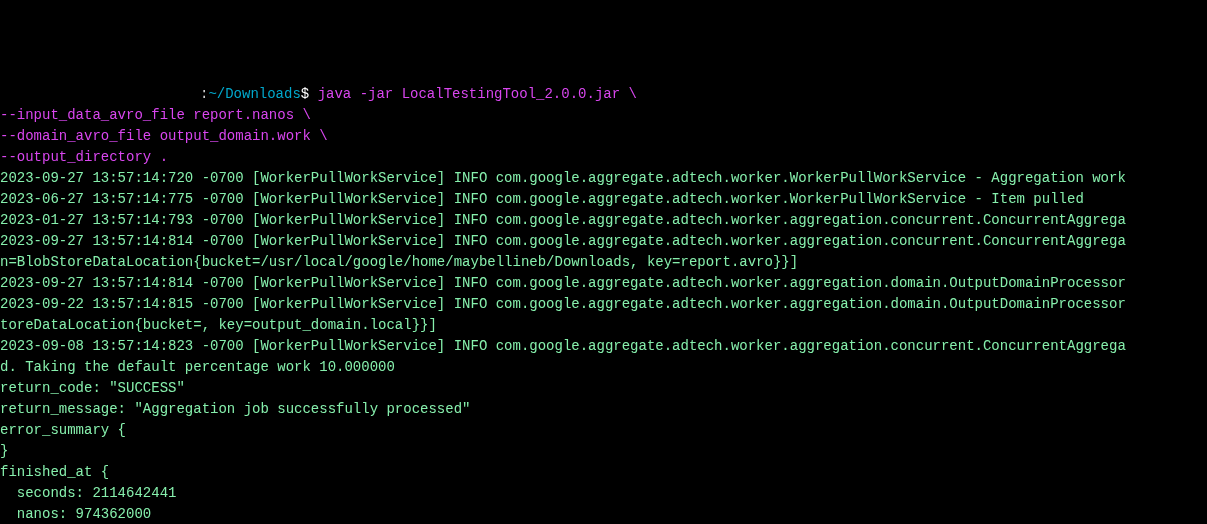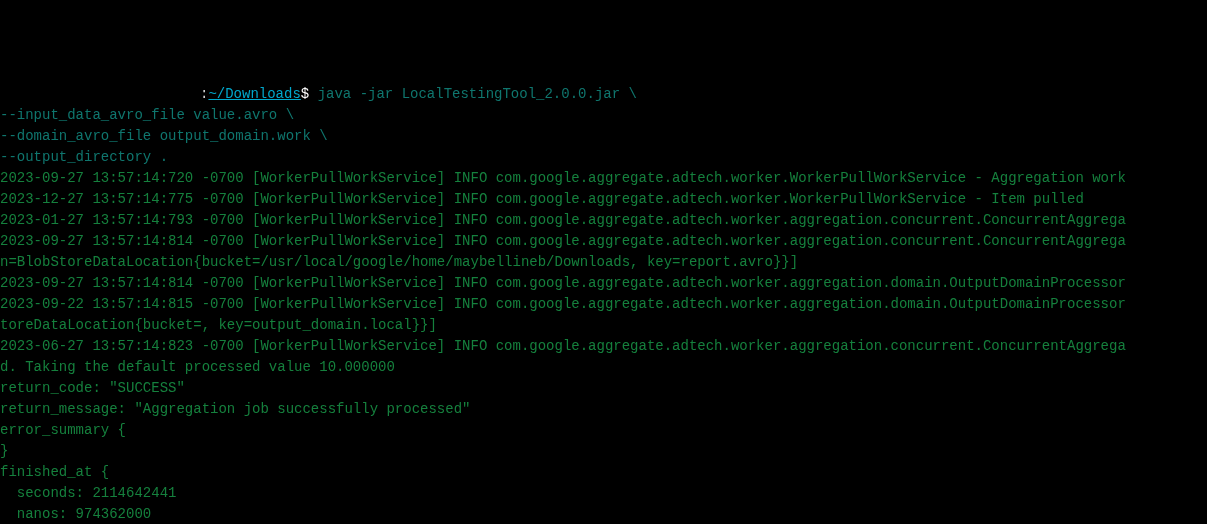--- a/index.html
+++ b/index.html
@@ -27,53 +27,52 @@
     .redacted {
       background-color: #000;
       color: #000;
       display: inline-block;
       width: 200px;
       height: 15px;
       vertical-align: middle;
     }
     .path {
       color: #00a8cc;
-      text-decoration: underline;
     }
     .dollar {
       color: #ffffff;
     }
     .command {
-      color: #0f766e;
+      color: #d946ef;
     }
     .log-line {
-      color: #15803d;
+      color: #86efac;
       white-space: pre;
       overflow: hidden;
     }
   </style>
 </head>
 <body>
 
 
 
 <div class="terminal-content"><span class="prompt-line"><span class="redacted"></span><span>:</span><span class="path">~/Downloads</span><span class="dollar">$</span><span class="command"> java -jar LocalTestingTool_2.0.0.jar \</span></span>
-<span class="command">--input_data_avro_file value.avro \</span>
+<span class="command">--input_data_avro_file report.nanos \</span>
 <span class="command">--domain_avro_file output_domain.work \</span>
 <span class="command">--output_directory .</span>
 <span class="log-line">2023-09-27 13:57:14:720 -0700 [WorkerPullWorkService] INFO com.google.aggregate.adtech.worker.WorkerPullWorkService - Aggregation work</span>
-<span class="log-line">2023-12-27 13:57:14:775 -0700 [WorkerPullWorkService] INFO com.google.aggregate.adtech.worker.WorkerPullWorkService - Item pulled</span>
+<span class="log-line">2023-06-27 13:57:14:775 -0700 [WorkerPullWorkService] INFO com.google.aggregate.adtech.worker.WorkerPullWorkService - Item pulled</span>
 <span class="log-line">2023-01-27 13:57:14:793 -0700 [WorkerPullWorkService] INFO com.google.aggregate.adtech.worker.aggregation.concurrent.ConcurrentAggrega</span>
 <span class="log-line">2023-09-27 13:57:14:814 -0700 [WorkerPullWorkService] INFO com.google.aggregate.adtech.worker.aggregation.concurrent.ConcurrentAggrega</span>
 <span class="log-line">n=BlobStoreDataLocation{bucket=/usr/local/google/home/maybellineb/Downloads, key=report.avro}}]</span>
 <span class="log-line">2023-09-27 13:57:14:814 -0700 [WorkerPullWorkService] INFO com.google.aggregate.adtech.worker.aggregation.domain.OutputDomainProcessor</span>
 <span class="log-line">2023-09-22 13:57:14:815 -0700 [WorkerPullWorkService] INFO com.google.aggregate.adtech.worker.aggregation.domain.OutputDomainProcessor</span>
 <span class="log-line">toreDataLocation{bucket=, key=output_domain.local}}]</span>
-<span class="log-line">2023-06-27 13:57:14:823 -0700 [WorkerPullWorkService] INFO com.google.aggregate.adtech.worker.aggregation.concurrent.ConcurrentAggrega</span>
-<span class="log-line">d. Taking the default processed value 10.000000</span>
+<span class="log-line">2023-09-08 13:57:14:823 -0700 [WorkerPullWorkService] INFO com.google.aggregate.adtech.worker.aggregation.concurrent.ConcurrentAggrega</span>
+<span class="log-line">d. Taking the default percentage work 10.000000</span>
 <span class="log-line">return_code: "SUCCESS"</span>
 <span class="log-line">return_message: "Aggregation job successfully processed"</span>
 <span class="log-line">error_summary {</span>
 <span class="log-line">}</span>
 <span class="log-line">finished_at {</span>
 <span class="log-line">  seconds: 2114642441</span>
 <span class="log-line">  nanos: 974362000</span>
 
 <span class="log-line"></span>
 

